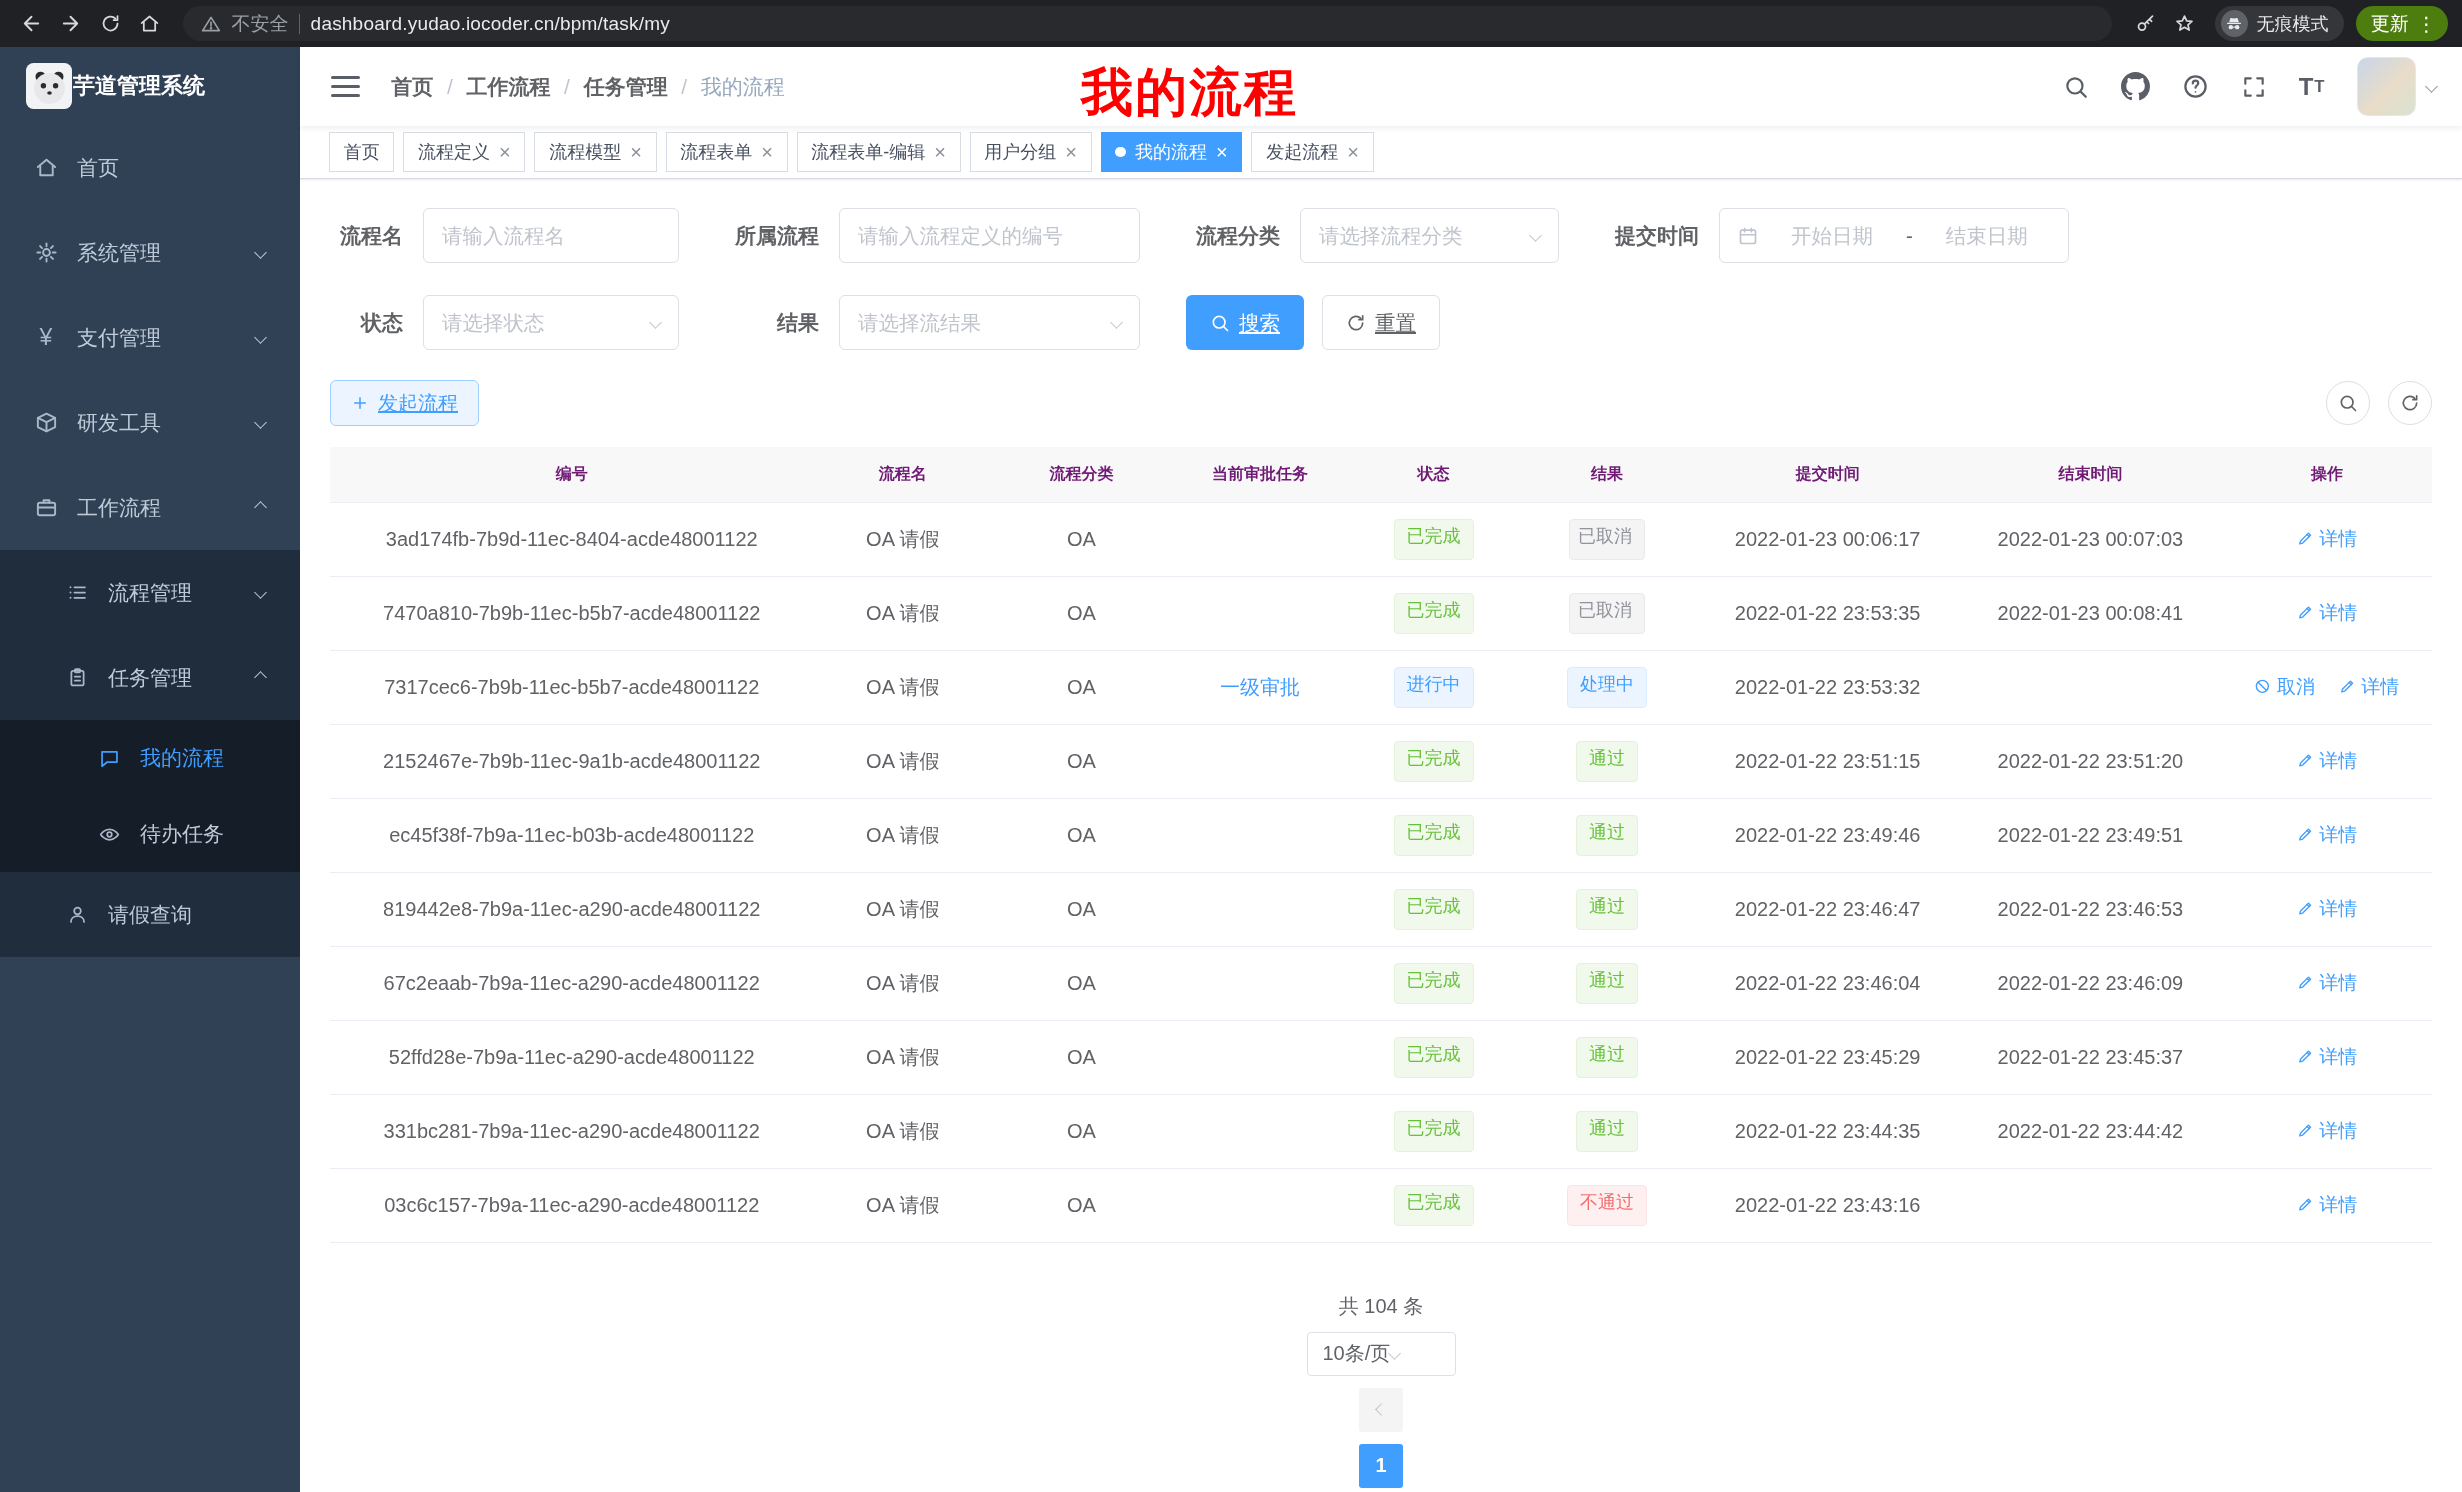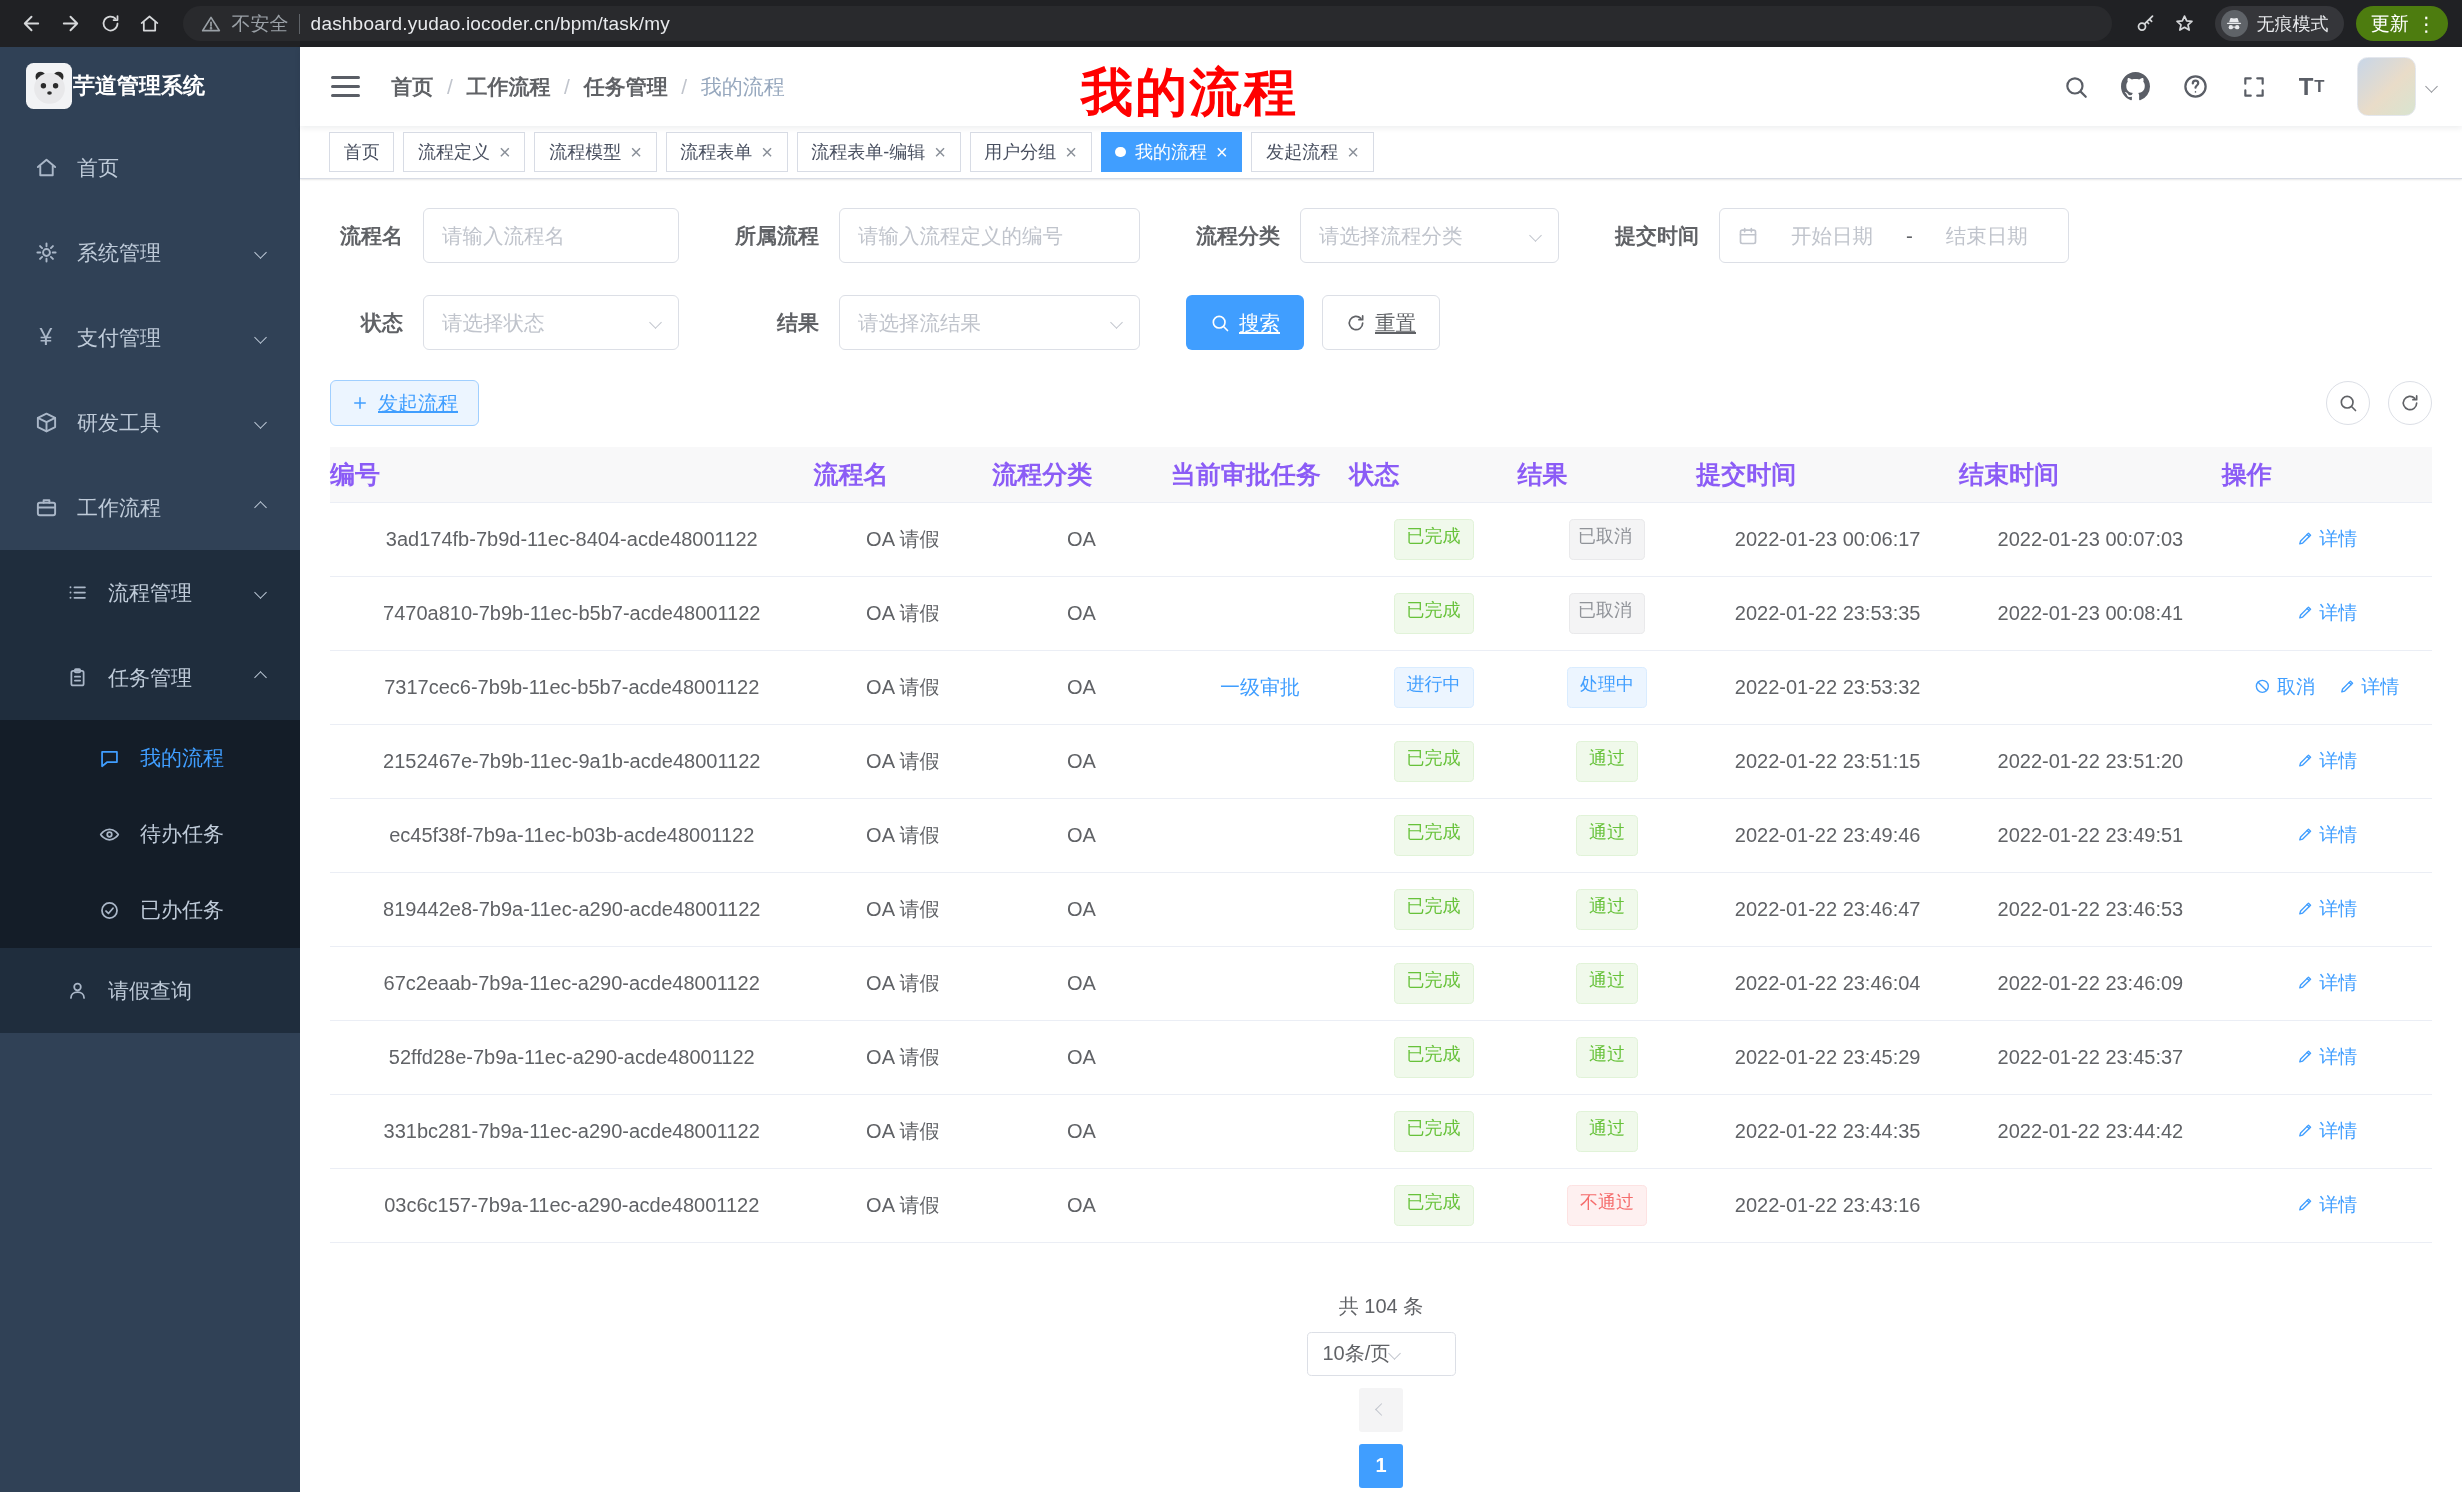--- a/index.html
+++ b/index.html
@@ -103,21 +103,21 @@
   .btn.primary { background:#409eff; color:#fff; }
   .btn.default { background:#fff; border-color:#dcdfe6; color:#606266; }
   .btn.plain { background:#ecf5ff; border-color:#a0cfff; color:#409eff; height:46px; font-size:20px; padding:0 20px; border-radius:6px; }
 
   .toolbar { display:flex; align-items:center; margin-top:30px; }
   .tool-right { margin-left:auto; display:flex; align-items:center; gap:18px; }
   .circ { width:44px; height:44px; border-radius:50%; border:0.8px solid #dcdfe6; background:#fff; color:#606266;
     display:flex; align-items:center; justify-content:center; }
 
   table { width:100%; border-collapse:collapse; table-layout:fixed; margin-top:21px; }
-  thead th { height:55px; background:#f8f8f9; color:#8b5cf6; font-size:25px; font-weight:700; text-align:left;
+  thead th { height:55px; background:#f8f8f9; color:#701a75; font-size:16px; font-weight:700; text-align:center;
     border-bottom:0.8px solid #ebeef5; }
   tbody td { height:74px; text-align:center; font-size:20px; color:#606266; border-bottom:0.8px solid #ebeef5;
     white-space:nowrap; overflow:hidden; }
   .tag { display:inline-block; height:41px; line-height:33px; padding:0 12px; border-radius:4.6px; font-size:18px; border:0.8px solid transparent; }
   .tag[data-type="success"] { color:#67c23a; background:#f0f9eb; border-color:#e1f3d8; }
   .tag[data-type="info"]    { color:#909399; background:#f4f4f5; border-color:#e9e9eb;padding-left:8px; }
   .tag[data-type="primary"] { color:#409eff; background:#ecf5ff; border-color:#d9ecff; }
   .tag[data-type="danger"]  { color:#f56c6c; background:#fef0f0; border-color:#fde2e2; }
   .task-link { color:#409eff; cursor:pointer; }
   .op { color:#409eff; font-size:19px; display:inline-flex; align-items:center; gap:6px; text-decoration:none; margin:0 9px; cursor:pointer; }
@@ -299,29 +299,20 @@
         </div>
         <div class="mi l3">
           <span class="micon ic">
               <svg width="21" height="21" viewBox="0 0 24 24">
                 <path d="M2 12s3.6-6 10-6 10 6 10 6-3.6 6-10 6S2 12 2 12z"></path>
                 <circle cx="12" cy="12" r="2.6"></circle>
               </svg>
             </span>
           <span>待办任务</span>
         </div>
-        <div class="mi l3">
-          <span class="micon ic">
-              <svg width="21" height="21" viewBox="0 0 24 24">
-                <circle cx="12" cy="12" r="8.6"></circle>
-                <path d="M8 12.6l2.8 2.8 5.2-6"></path>
-              </svg>
-            </span>
-          <span>已办任务</span>
-        </div>
         <div class="mi l2">
           <span class="micon ic">
               <svg width="21" height="21" viewBox="0 0 24 24">
                 <circle cx="12" cy="8" r="3.8"></circle>
                 <path d="M4.5 20.5c0-4.2 3.3-6.6 7.5-6.6s7.5 2.4 7.5 6.6"></path>
               </svg>
             </span>
           <span>请假查询</span>
         </div>
       </nav>

